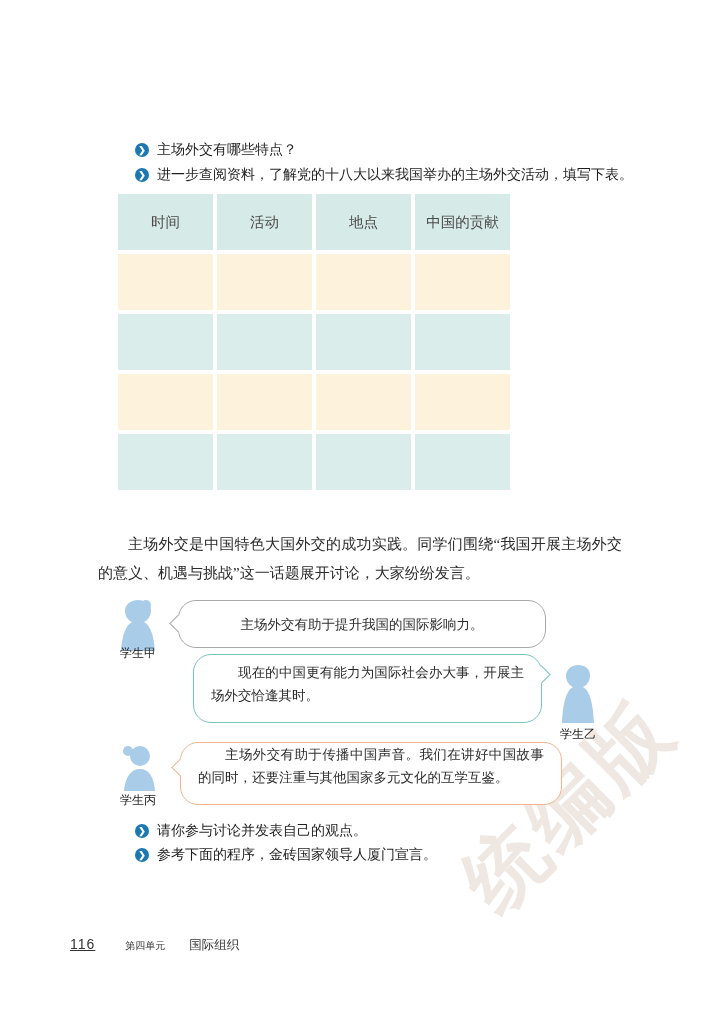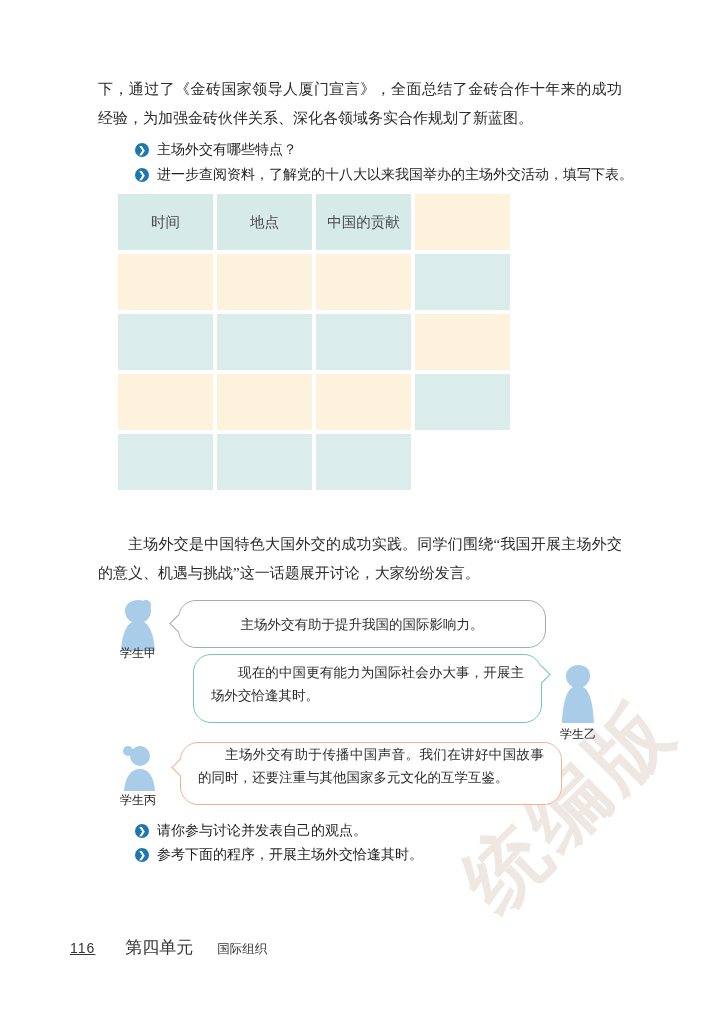--- a/index.html
+++ b/index.html
@@ -60,45 +60,45 @@
   .bubble-2::after{top:13px;}
   .bubble-3{left:180px;top:742px;width:382px;height:63px;padding:0 17px;}
   .bubble-3::after{top:18px;}
   .bubble p{margin:0;text-indent:2em;text-align:justify;}
   .bubble-1 p{text-indent:0;}
 
   
   .footer{position:absolute;left:70px;top:936px;display:flex;align-items:baseline;
           font-family:"Liberation Sans",sans-serif;color:#333;}
   .page-num{font-size:14px;letter-spacing:1px;text-decoration:underline;}
-  .footer-unit{margin-left:30px;font-size:17px;}
+  .footer-unit{margin-left:30px;font-size:10px;}
   .footer-section{margin-left:24px;font-size:12.5px;}
 </style>
 </head>
 <body>
 
 <div class="page">
 
   <div class="watermark">统编版</div>
 
   <div class="layer">
 
-    <p class="para para-intro">下，通过了《金砖国家领导人厦门宣言》，全面总结了金砖合作十年来的成功经验，为加强金砖伙伴关系、深化各领域务实合作规划了新蓝图。</p>
 
     <div class="bullet-row" style="top:141px;">
       <span class="bullet-icon">❯</span>
       <span>主场外交有哪些特点？</span>
     </div>
     <div class="bullet-row" style="top:166px;">
       <span class="bullet-icon">❯</span>
       <span>进一步查阅资料，了解党的十八大以来我国举办的主场外交活动，填写下表。</span>
     </div>
 
     <div class="fill-table">
       <div class="th">时间</div>
+      <div class="th">活动</div>
       <div class="th">地点</div>
       <div class="th">中国的贡献</div>
 
       <div class="cell cell-cream"></div>
       <div class="cell cell-cream"></div>
       <div class="cell cell-cream"></div>
       <div class="cell cell-cream"></div>
 
       <div class="cell cell-teal"></div>
       <div class="cell cell-teal"></div>
@@ -150,21 +150,21 @@
     <div class="bubble bubble-3 bubble-orange tail-left">
       <p>主场外交有助于传播中国声音。我们在讲好中国故事的同时，还要注重与其他国家多元文化的互学互鉴。</p>
     </div>
 
     <div class="bullet-row" style="top:822px;">
       <span class="bullet-icon">❯</span>
       <span>请你参与讨论并发表自己的观点。</span>
     </div>
     <div class="bullet-row" style="top:846px;">
       <span class="bullet-icon">❯</span>
-      <span>参考下面的程序，开展主场外交恰逢其时。</span>
+      <span>参考下面的程序，金砖国家领导人厦门宣言。</span>
     </div>
 
     <div class="footer">
       <span class="page-num">116</span>
       <span class="footer-unit">第四单元</span>
       <span class="footer-section">国际组织</span>
     </div>
 
   </div>
 </div>

